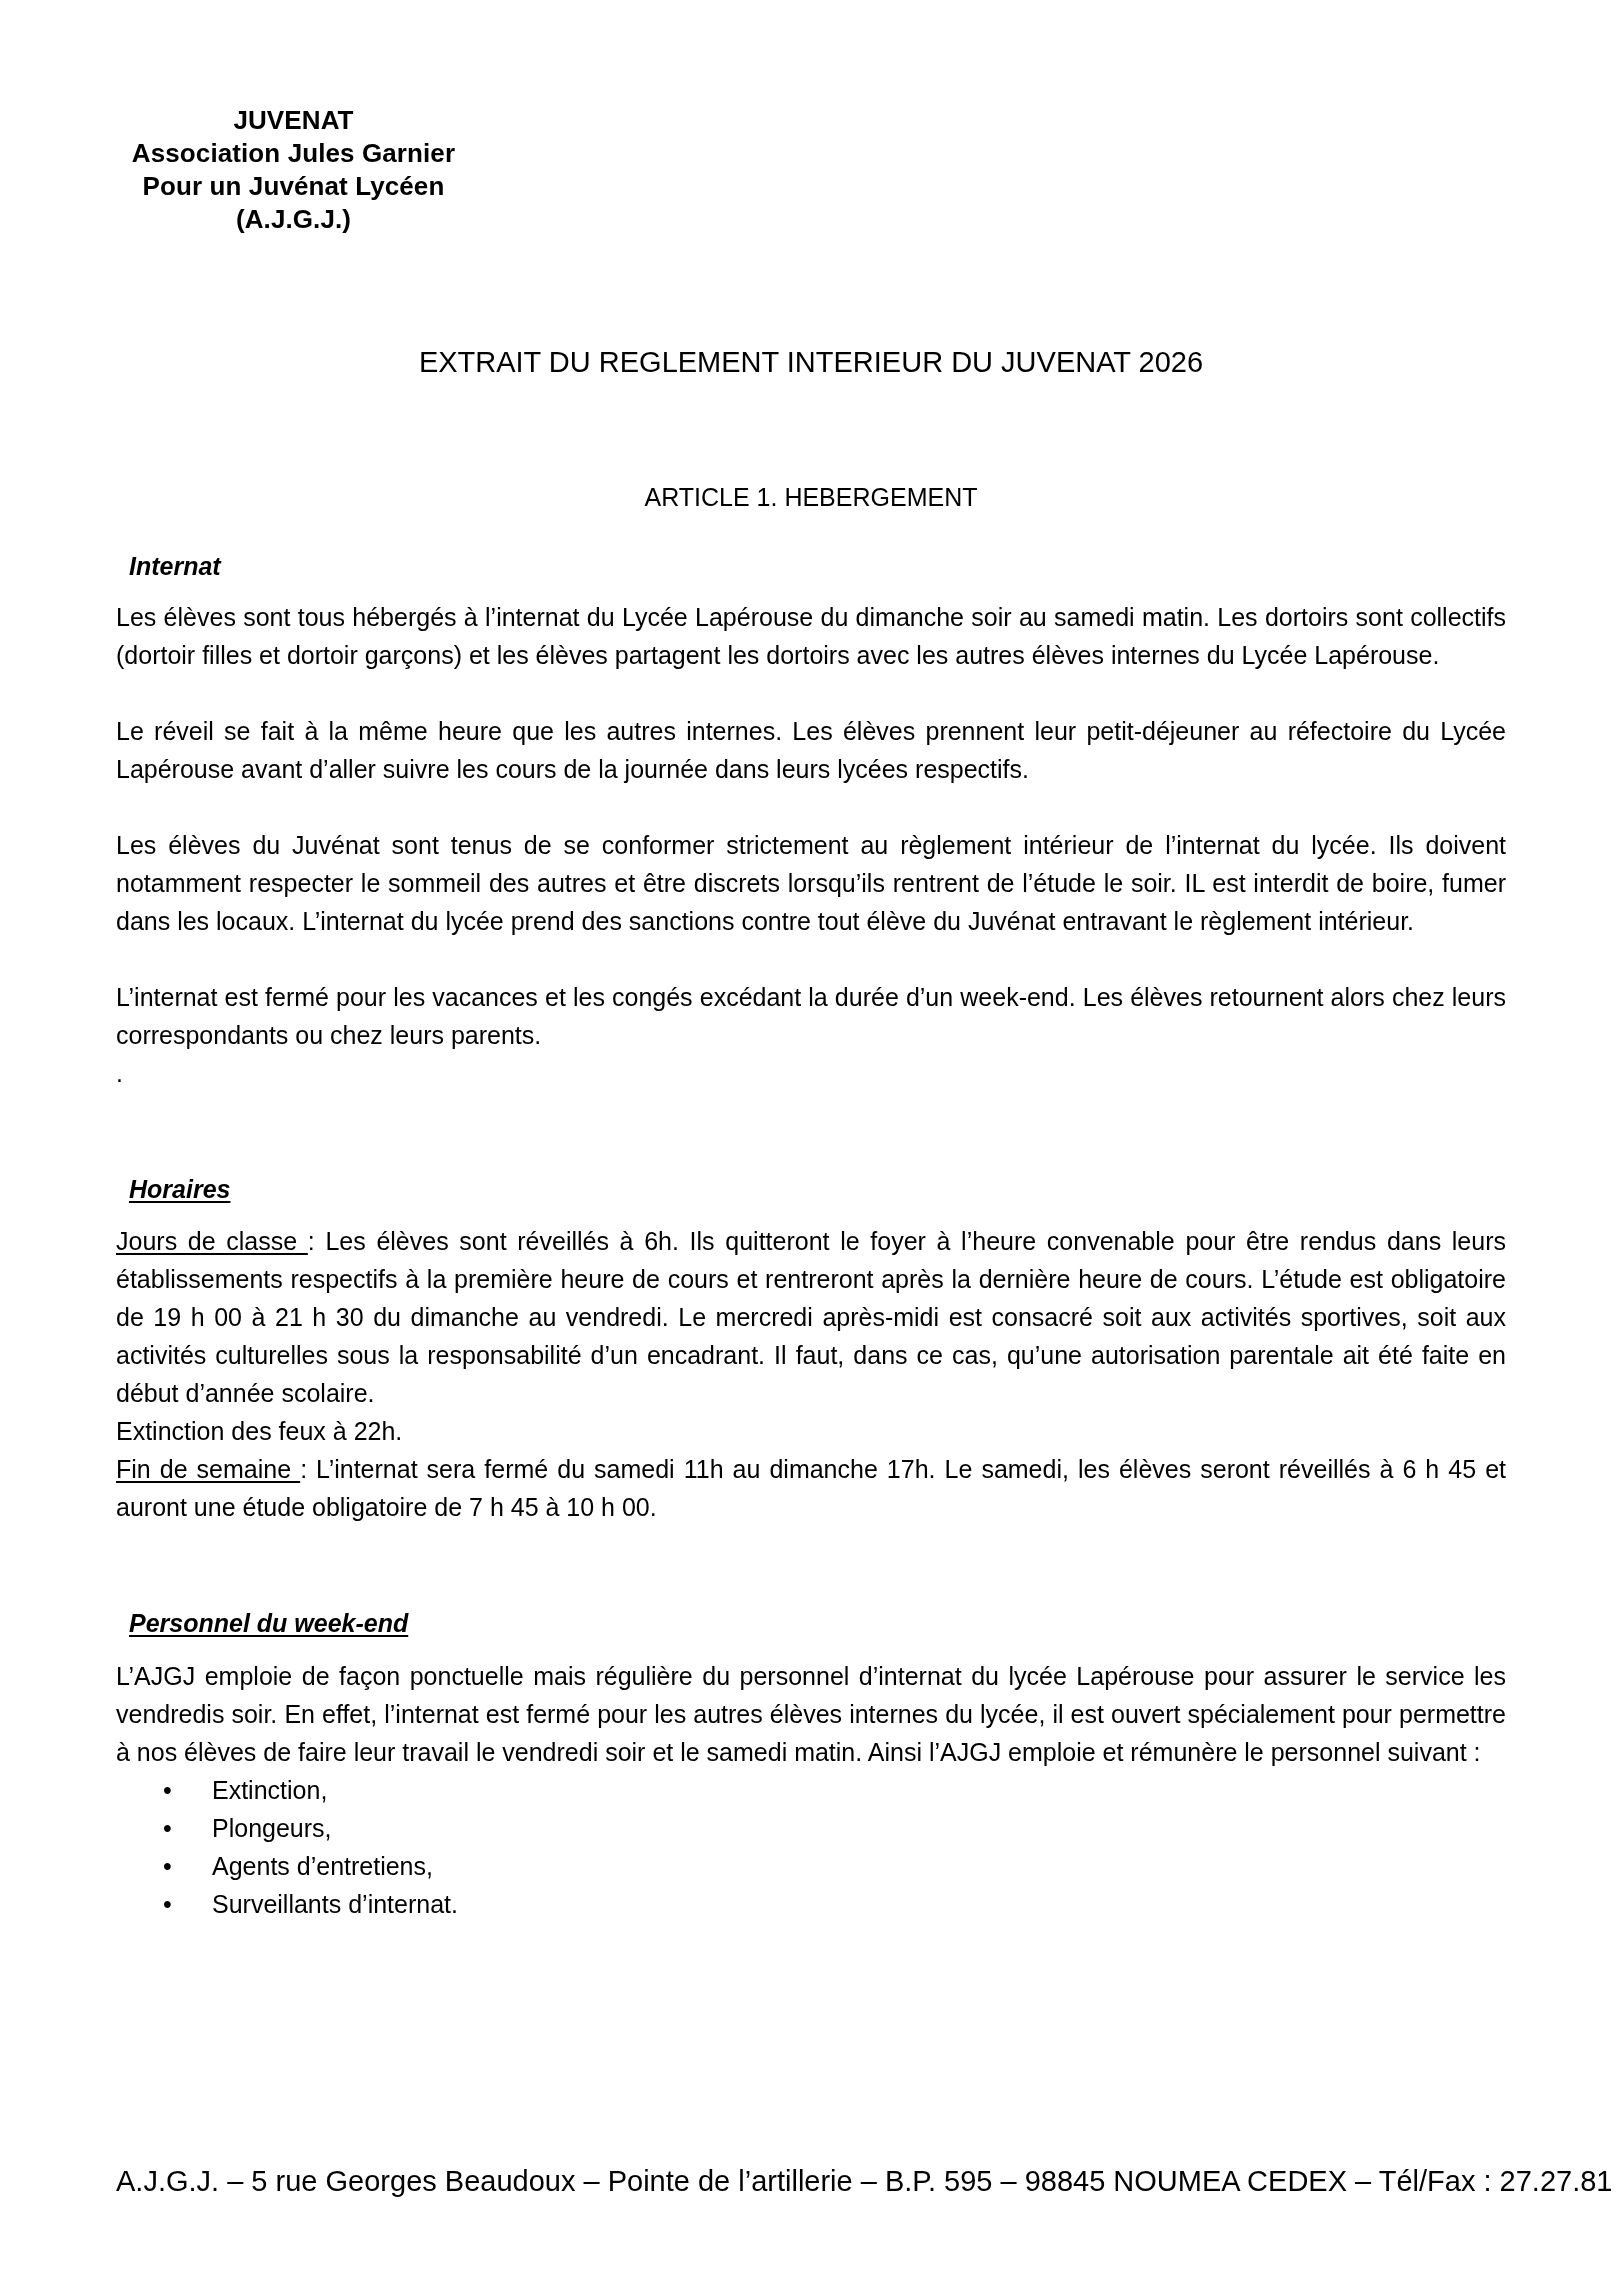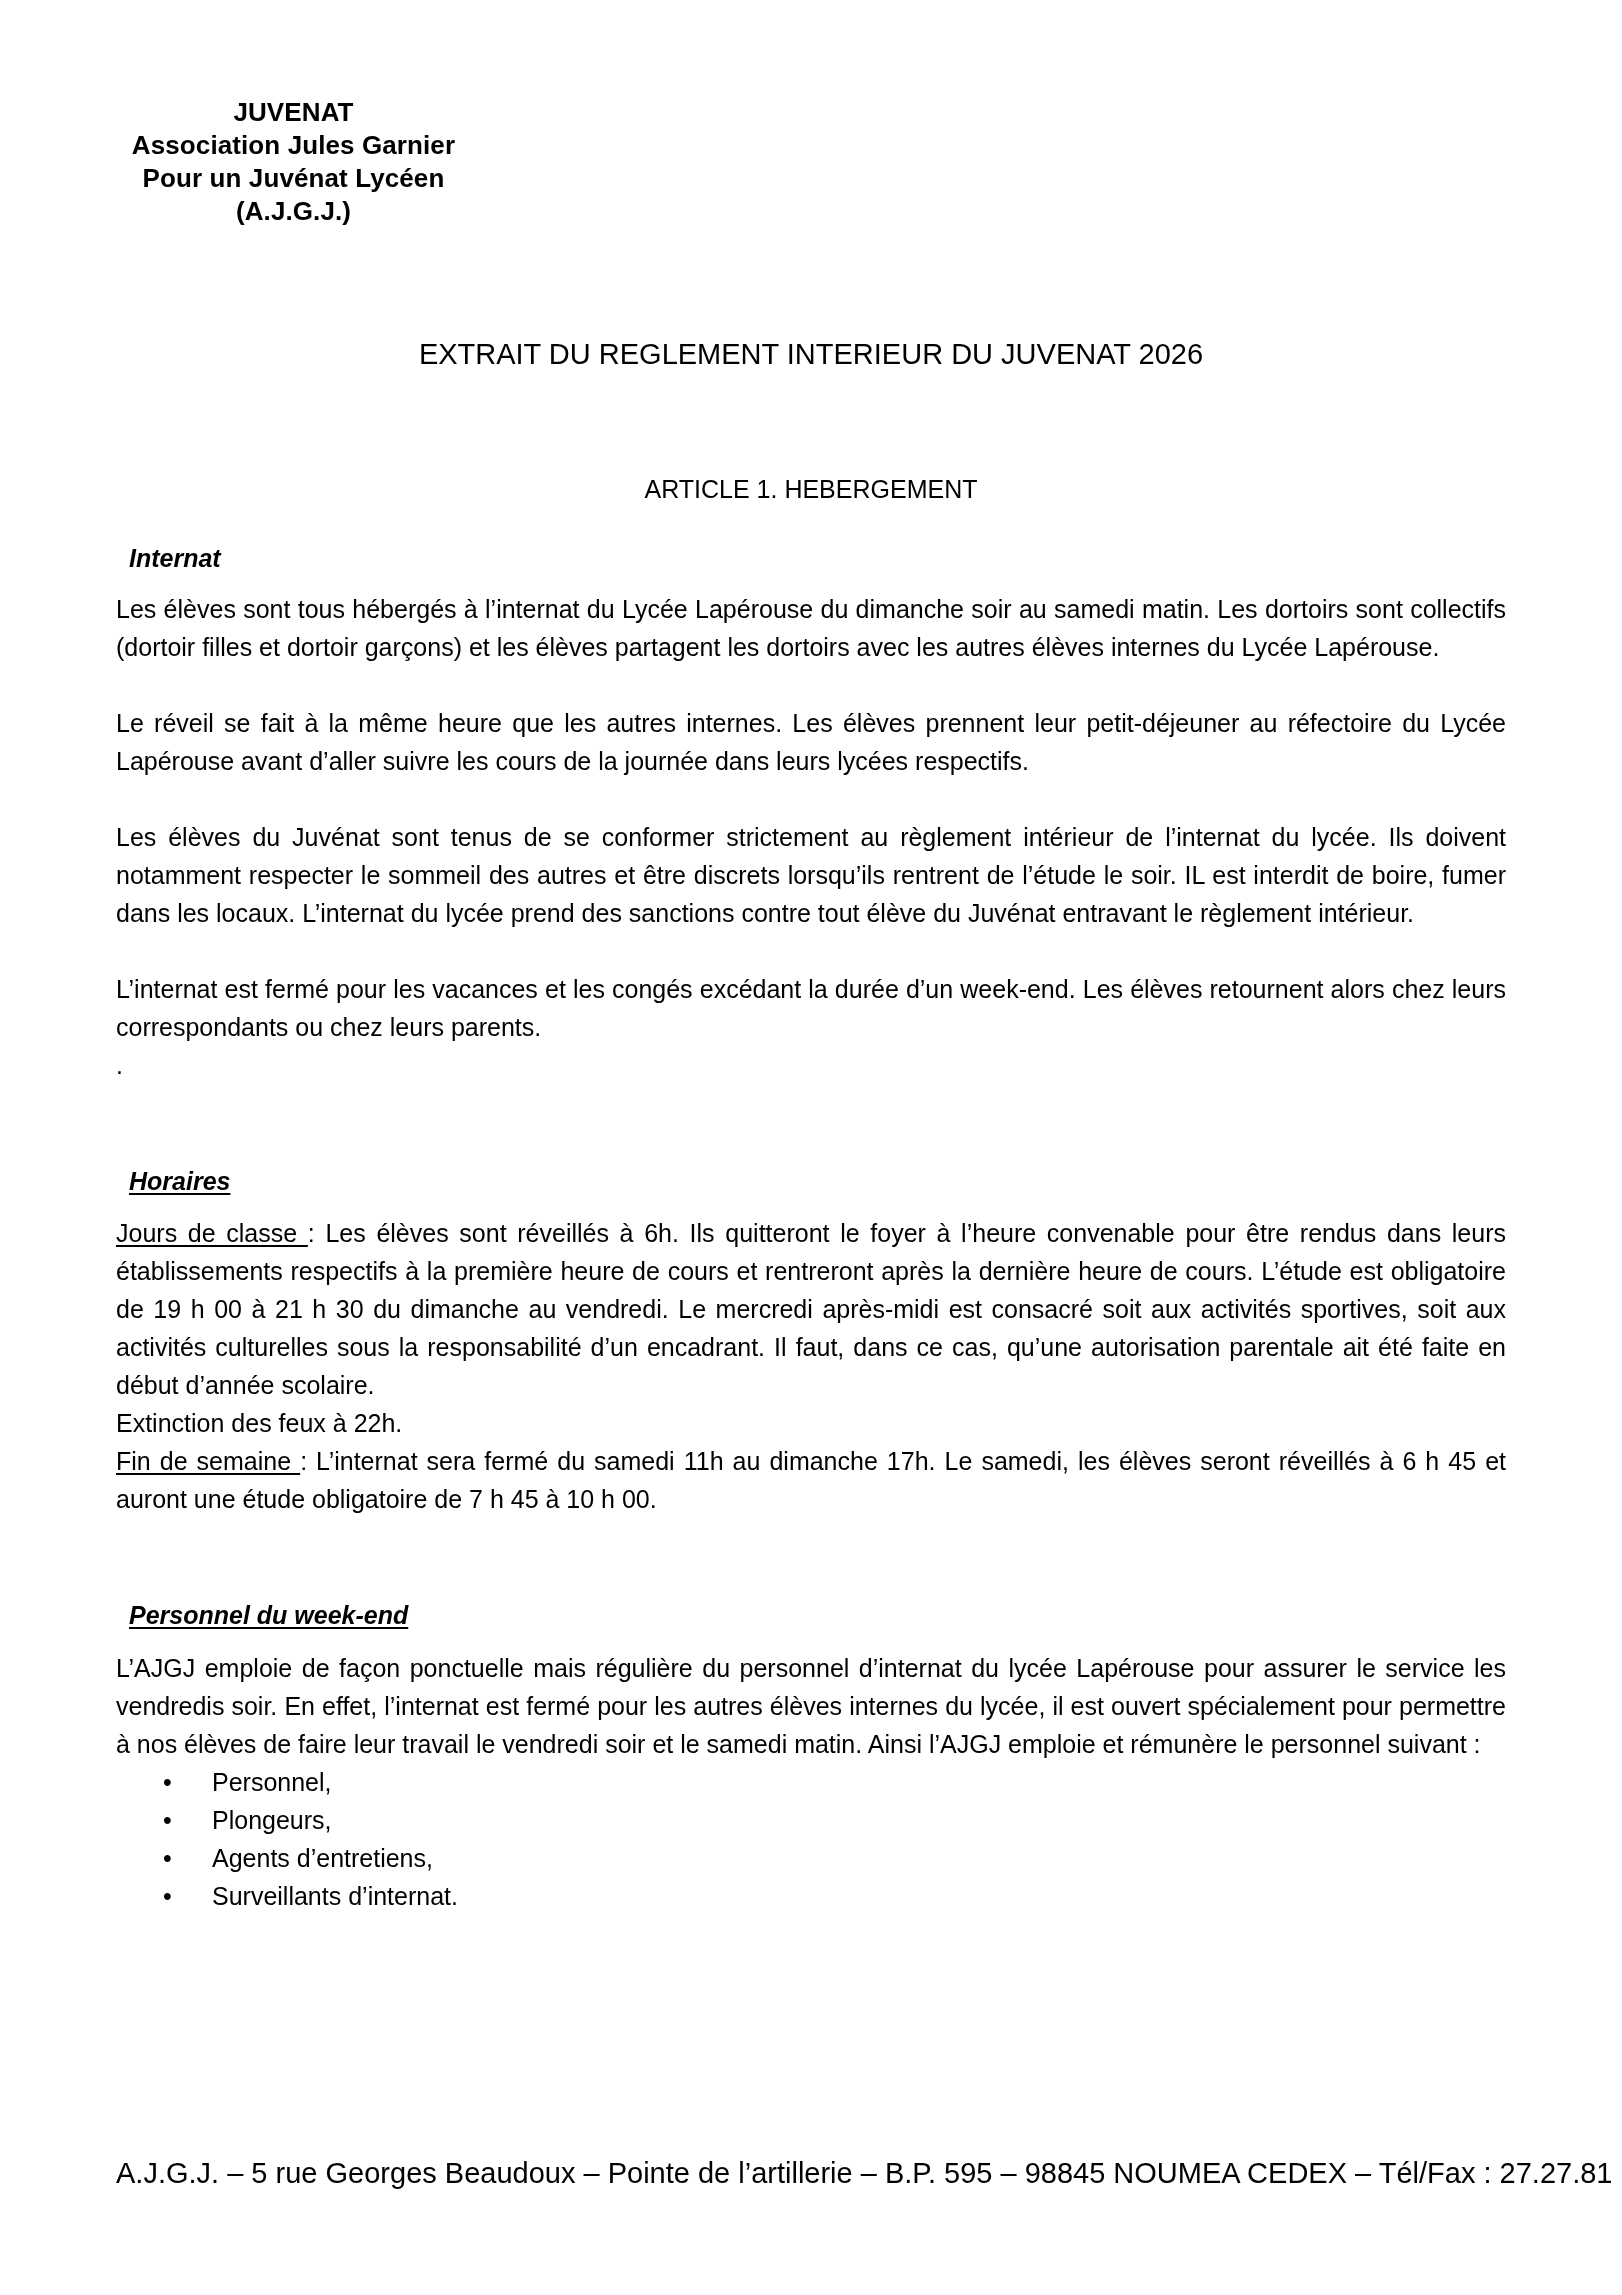--- a/index.html
+++ b/index.html
@@ -11,21 +11,21 @@
     width: 1623px;
     height: 2295px;
     font-family: "Liberation Sans", sans-serif;
     color: #000000;
     position: relative;
     overflow: hidden;
   }
 
   .page {
     position: absolute;
-    left: 0; top: 4px;
+    left: 0; top: 12px;
     width: 1623px;
     height: 1912px;
     background: #ffffff;
   }
 
   
   .letterhead {
     position: absolute;
     left: 115px;
     top: 92px;
@@ -176,21 +176,21 @@
 
     <div class="sub-heading-wrap">
       <span class="sub-heading underlined">Personnel du week-end</span>
     </div>
 
     <p class="para">L’AJGJ emploie de façon ponctuelle mais régulière du personnel d’internat du lycée Lapérouse pour assurer le service les vendredis soir. En effet, l’internat est fermé pour les autres élèves internes du lycée, il est ouvert spécialement pour permettre à nos élèves de faire leur travail le vendredi soir et le samedi matin. Ainsi l’AJGJ emploie et rémunère le personnel suivant :</p>
 
     <ul class="staff-list">
       <li>
         <span class="bullet">•</span>
-        <span>Personnel,</span>
+        <span>Extinction,</span>
       </li>
       <li>
         <span class="bullet">•</span>
         <span>Plongeurs,</span>
       </li>
       <li>
         <span class="bullet">•</span>
         <span>Agents d’entretiens,</span>
       </li>
       <li>

